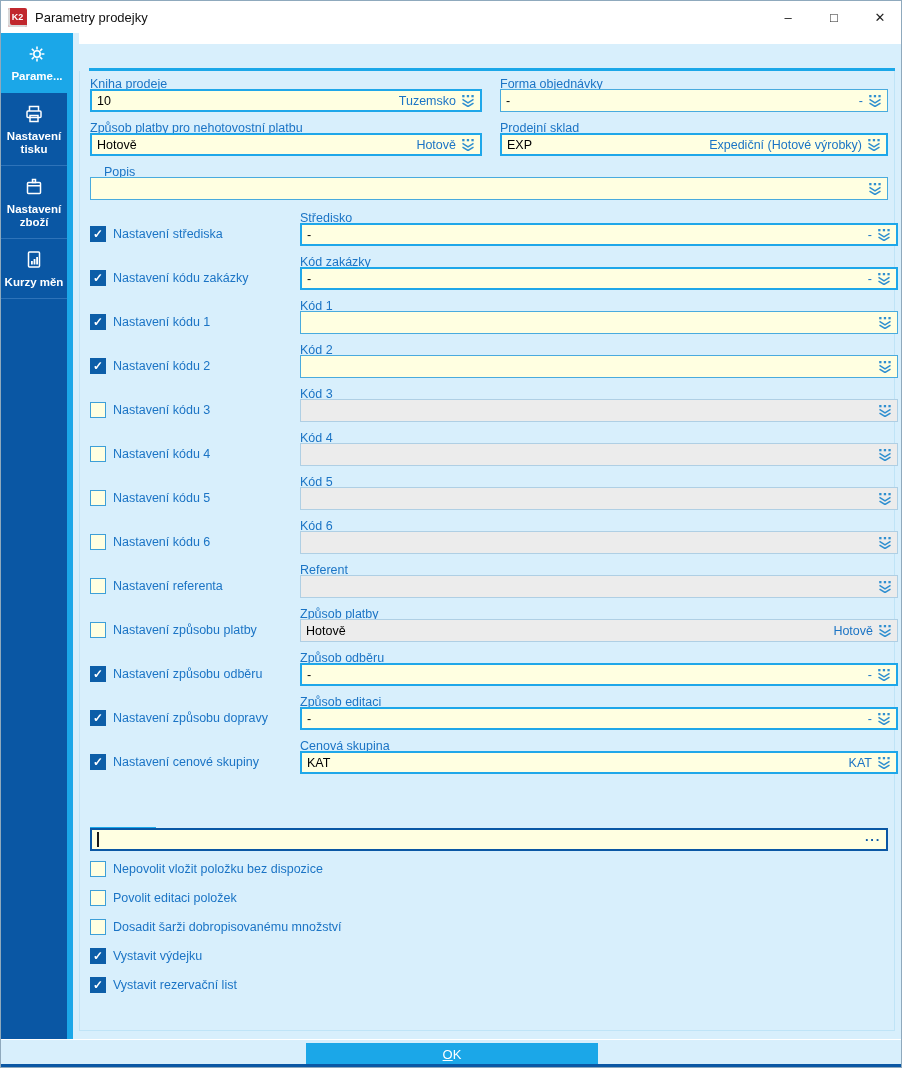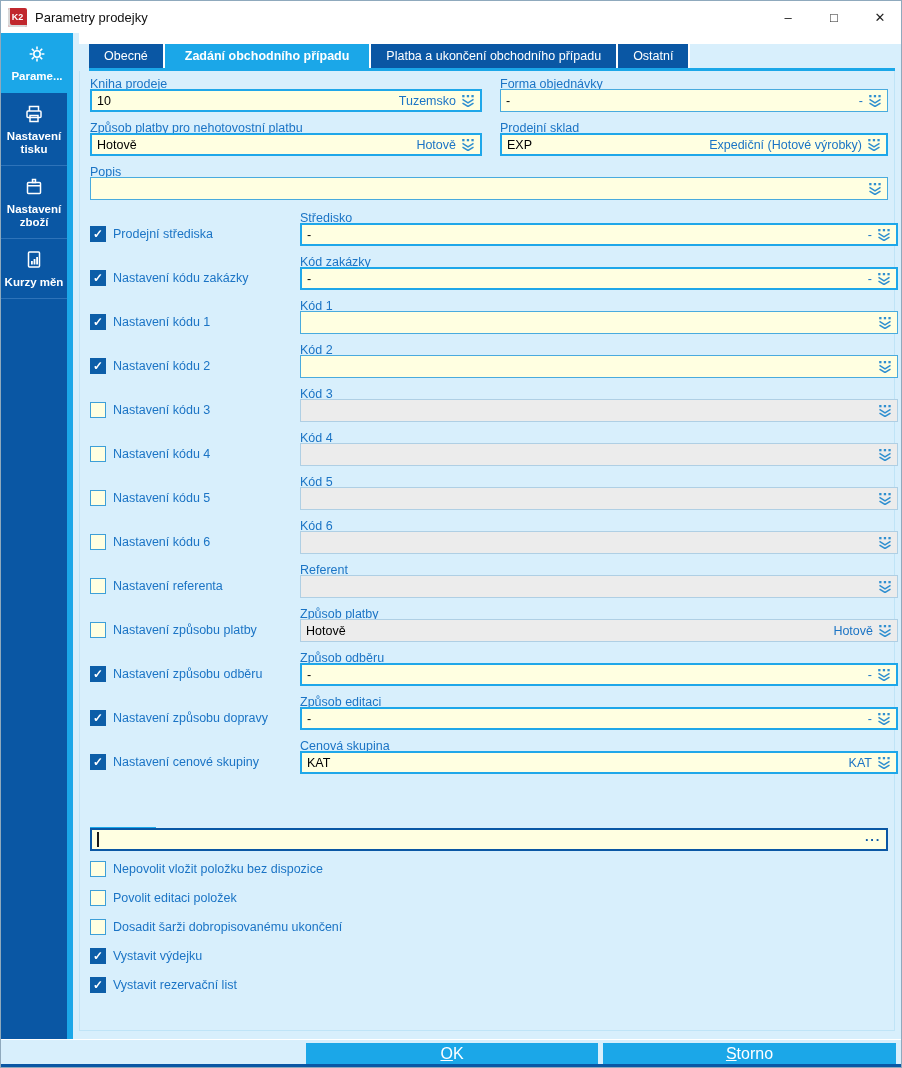--- a/index.html
+++ b/index.html
@@ -55,21 +55,21 @@
   .filter-input{position:absolute;left:10px;top:757px;width:798px;height:23px;box-sizing:border-box;background:#FFFFE1;border:2px solid #0A57A4;display:flex;align-items:center;padding:0 5px;}
   .caret{width:2px;height:15px;background:#1a1a1a;}
   .more-btn{margin-left:auto;color:#0A57A4;font-size:13px;font-weight:bold;letter-spacing:1px;line-height:10px;}
 
   .flagrow{position:absolute;left:10px;height:16px;}
   .flagrow .cb{left:0;top:0;}
   .flagrow .cb-label{left:23px;top:1px;}
 
   
   .footer{position:absolute;left:0;top:1038px;width:902px;height:25px;background:#D8EFFC;border-top:1px solid #ffffff;box-sizing:border-box;}
-  .btn{position:absolute;top:3px;height:22px;background:#1BA7E8;color:#fff;font-size:16px;display:flex;align-items:center;justify-content:center;cursor:default;}
+  .btn{position:absolute;top:3px;height:22px;background:#1BA7E8;color:#fff;font-size:13px;display:flex;align-items:center;justify-content:center;cursor:default;}
   .btn-ok{left:305px;width:292px;}
   .btn-storno{left:602px;width:293px;}
   .btn u{text-decoration:underline;}
   .bottom-strip{position:absolute;left:0;top:1063px;width:902px;height:5px;background:#0A57A4;}
 </style>
 </head>
 <body>
 
 <svg width="0" height="0" style="position:absolute">
   <defs>
@@ -141,26 +141,20 @@
     </div>
     <div class="side-item">
       <svg class="icn" width="22" height="22">
           <use href="#i-rates"></use>
         </svg>
       <span>Kurzy měn</span>
     </div>
   </div>
 
   <div class="white-strip"></div>
-  <div class="tabbar">
-    <div class="tab">Obecné</div>
-    <div class="tab active">Zadání obchodního případu</div>
-    <div class="tab">Platba a ukončení obchodního případu</div>
-    <div class="tab">Ostatní</div>
-  </div>
   <div class="tab-underline"></div>
 
   <div class="panel">
 
     <div class="flabel" style="left:10px;top:6px">Kniha prodeje</div>
     <div class="finput st-set" style="left:10px;top:18px;width:392px">
       <span class="fval">10</span>
       <span class="fright">Tuzemsko</span>
       <svg class="dd" width="14" height="12">
           <use href="#dd-glyph"></use>
@@ -185,31 +179,31 @@
     </div>
     <div class="flabel" style="left:420px;top:50px">Prodejní sklad</div>
     <div class="finput st-set" style="left:420px;top:62px;width:388px">
       <span class="fval">EXP</span>
       <span class="fright">Expediční (Hotové výrobky)</span>
       <svg class="dd" width="14" height="12">
           <use href="#dd-glyph"></use>
         </svg>
     </div>
 
-    <div class="flabel" style="left:10px;top:94px">Popis</div>
+    <div class="flabel" style="left:24px;top:94px">Popis</div>
     <div class="finput st-norm" style="left:10px;top:106px;width:798px">
       <span class="fval"></span>
       <svg class="dd" width="14" height="12">
           <use href="#dd-glyph"></use>
         </svg>
     </div>
 
     <div class="crow" style="top:138px">
       <span class="cb checked"></span>
-      <span class="cb-label">Prodejní střediska</span>
+      <span class="cb-label">Nastavení střediska</span>
       <div class="flabel">Středisko</div>
       <div class="finput st-set">
         <span class="fval">-</span>
         <span class="fright">-</span>
         <svg class="dd" width="14" height="12">
             <use href="#dd-glyph"></use>
           </svg>
       </div>
     </div>
 
@@ -379,36 +373,33 @@
     <div class="flagrow" style="top:790px">
       <span class="cb"></span>
       <span class="cb-label">Nepovolit vložit položku bez dispozice</span>
     </div>
     <div class="flagrow" style="top:819px">
       <span class="cb"></span>
       <span class="cb-label">Povolit editaci položek</span>
     </div>
     <div class="flagrow" style="top:848px">
       <span class="cb"></span>
-      <span class="cb-label">Dosadit šarži dobropisovanému ukončení</span>
+      <span class="cb-label">Dosadit šarži dobropisovanému množství</span>
     </div>
     <div class="flagrow" style="top:877px">
       <span class="cb checked"></span>
       <span class="cb-label">Vystavit výdejku</span>
     </div>
     <div class="flagrow" style="top:906px">
       <span class="cb checked"></span>
       <span class="cb-label">Vystavit rezervační list</span>
     </div>
 
   </div>
 
   <div class="footer">
     <div class="btn btn-ok">
       <span><u>O</u><span>K</span></span>
     </div>
-    <div class="btn btn-storno">
-      <span><u>S</u><span>torno</span></span>
-    </div>
   </div>
   <div class="bottom-strip"></div>
 
 </div>
 
 </body></html>

